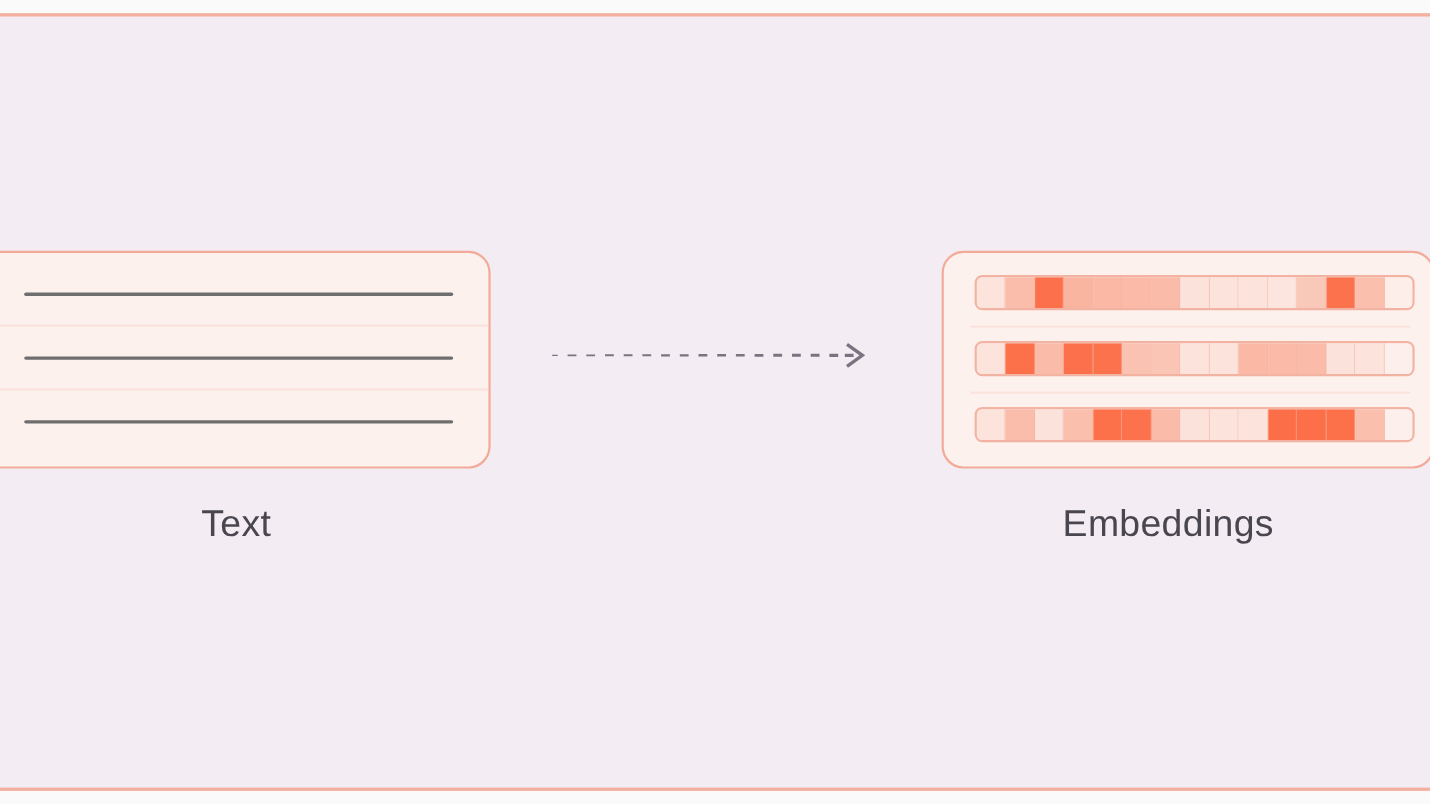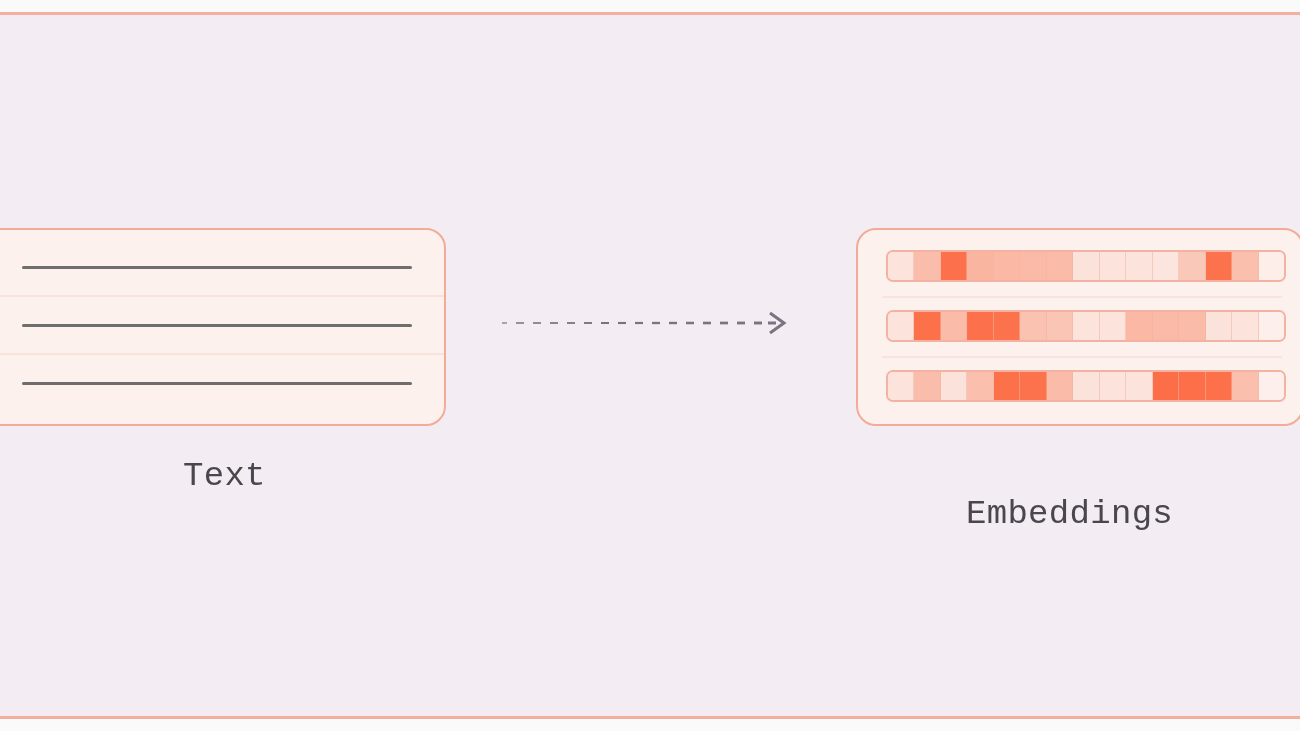--- a/index.html
+++ b/index.html
@@ -13,21 +13,20 @@
     overflow: hidden;
     font-family: "Liberation Sans", sans-serif;
   }
 
   #stage {
     position: relative;
     width: 1300px;
     height: 731px;
     background: #fafafa;
     overflow: hidden;
-    font-family: Liberation Mono, monospace;
   }
 
   
   .band {
     position: absolute;
     left: 0;
     width: 1300px;
     top: 14px;
     height: 703px;
     background: #f3ecf3;
@@ -133,21 +132,21 @@
   
   .caption {
     position: absolute;
     font-size: 34px;
     color: #4a4650;
     letter-spacing: 0.3px;
     white-space: nowrap;
     font-weight: 400;
   }
   #text-caption       { left: 183px; top: 457px; }
-  #embeddings-caption { left: 966px; top: 457px; margin-top: 38px; }
+  #embeddings-caption { left: 966px; top: 457px; }
 </style>
 </head>
 <body>
 
 <div id="stage">
 
   <div class="band"></div>
   <div class="rule top"></div>
   <div class="rule bottom"></div>
 

